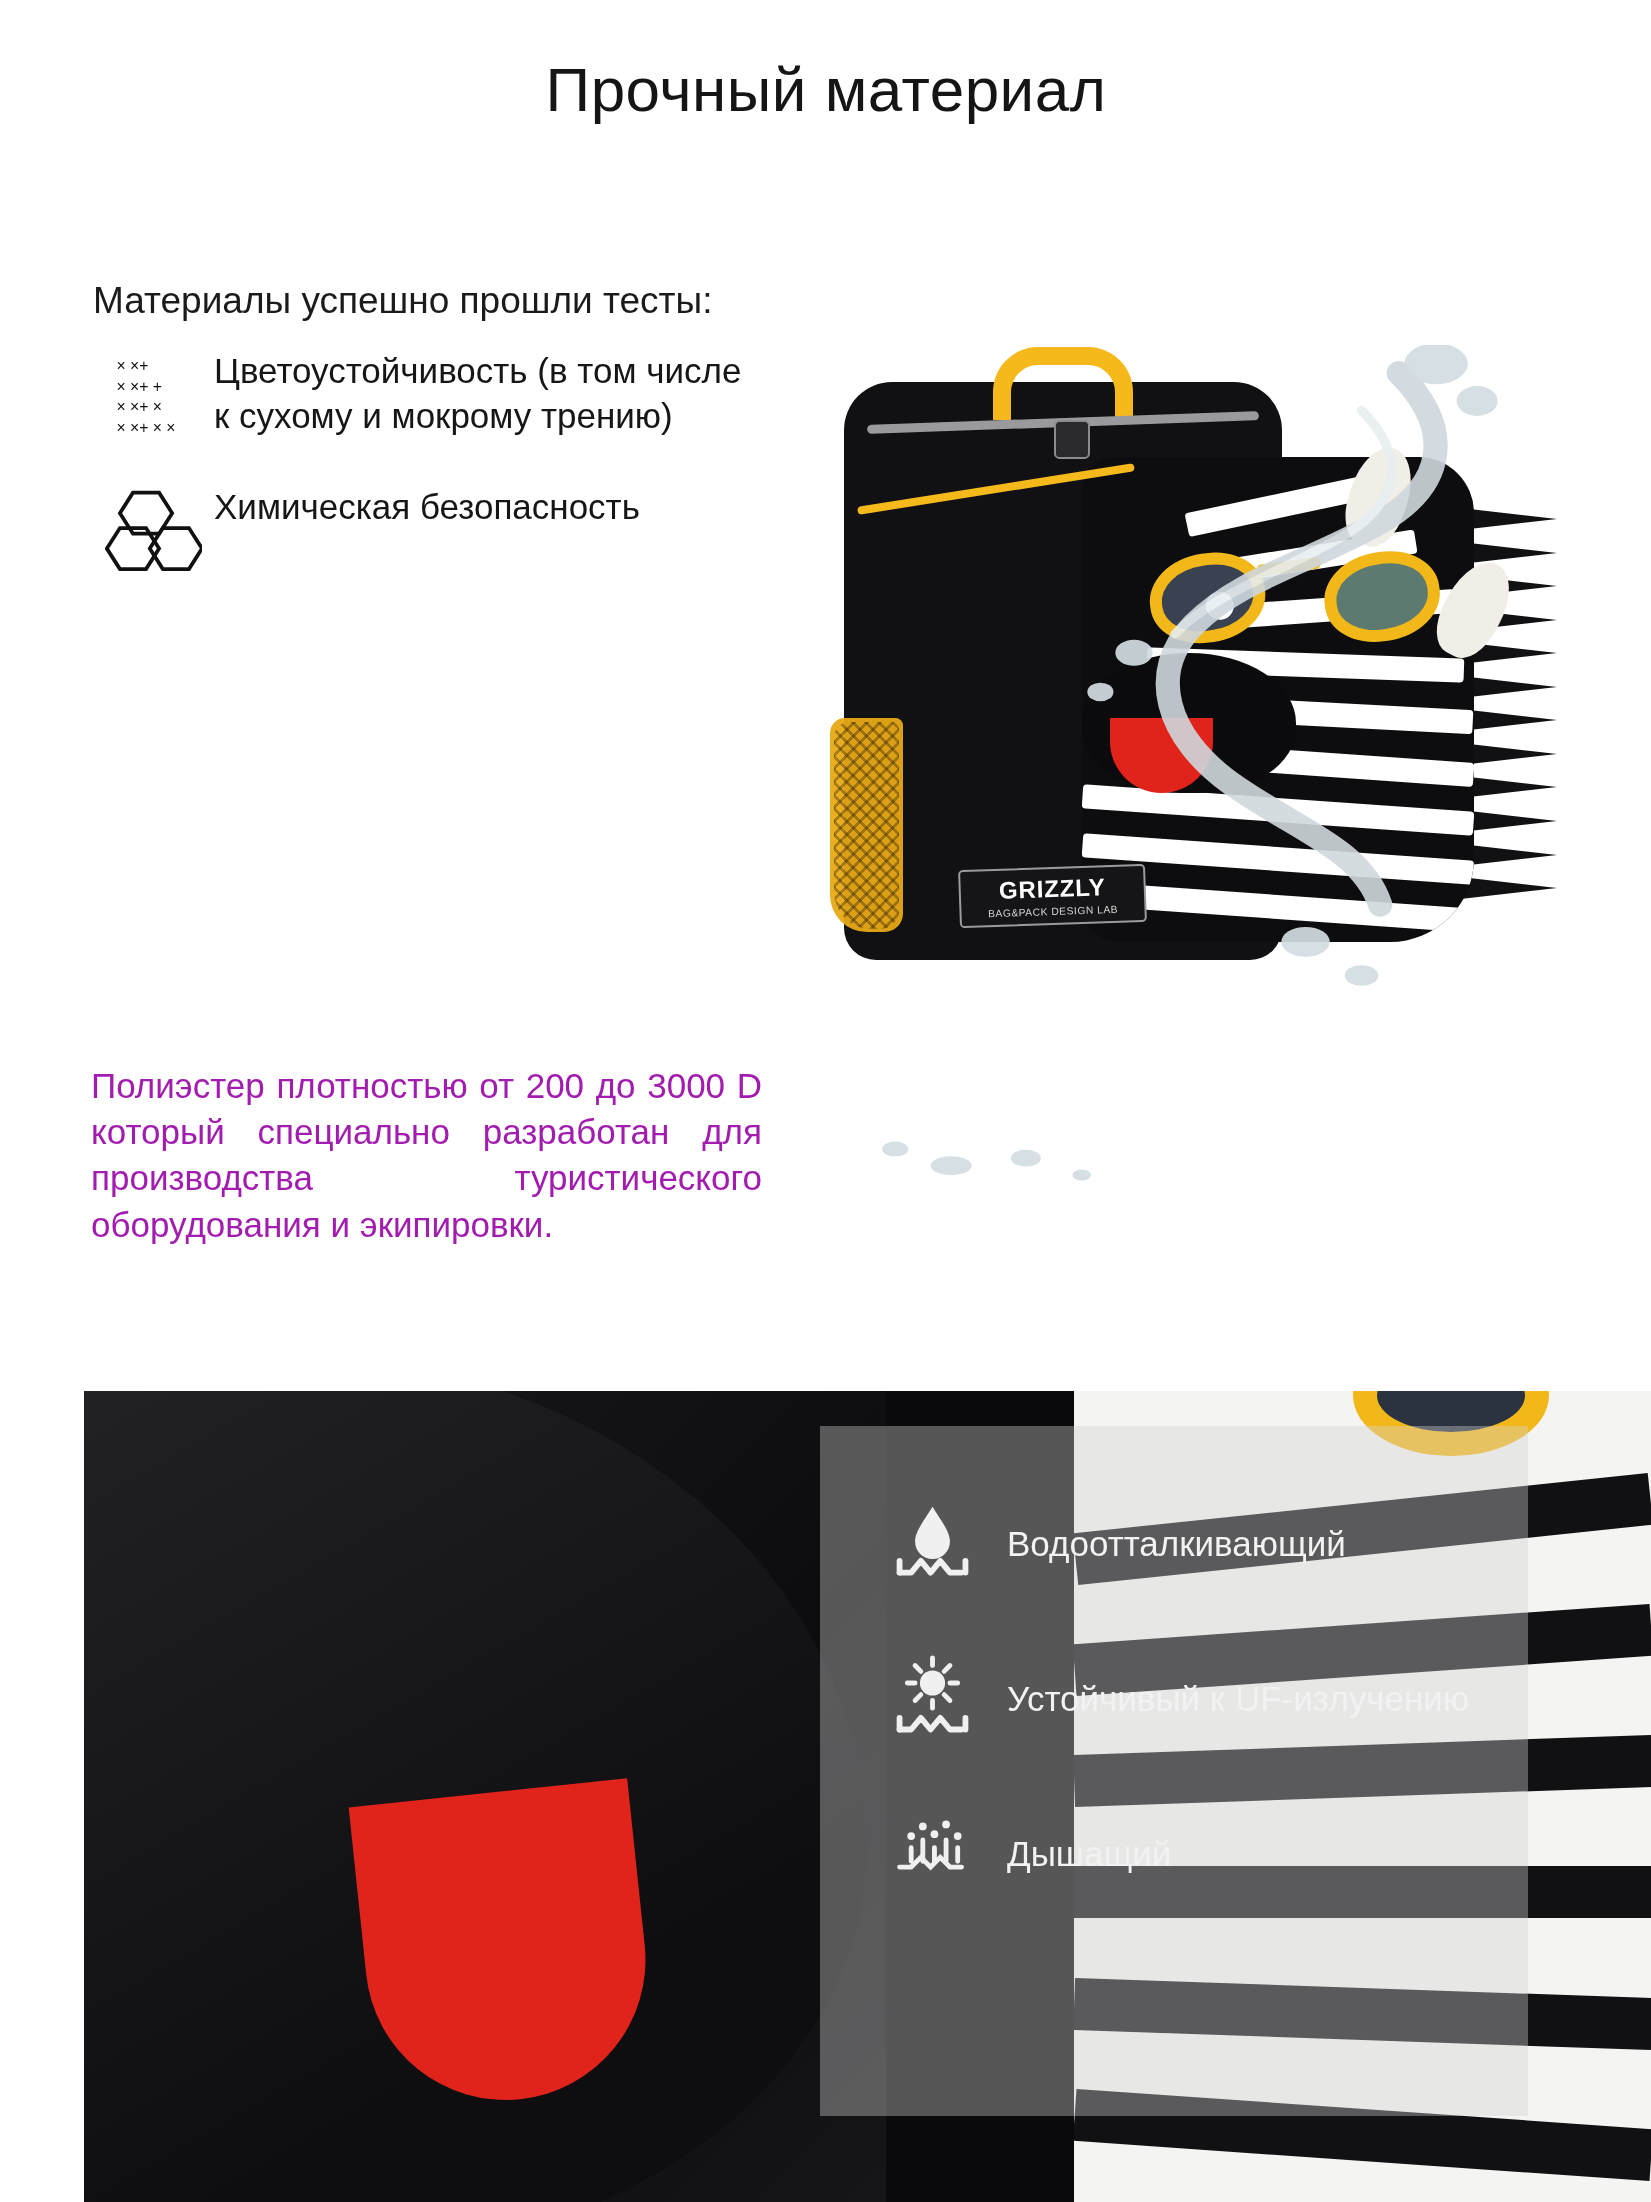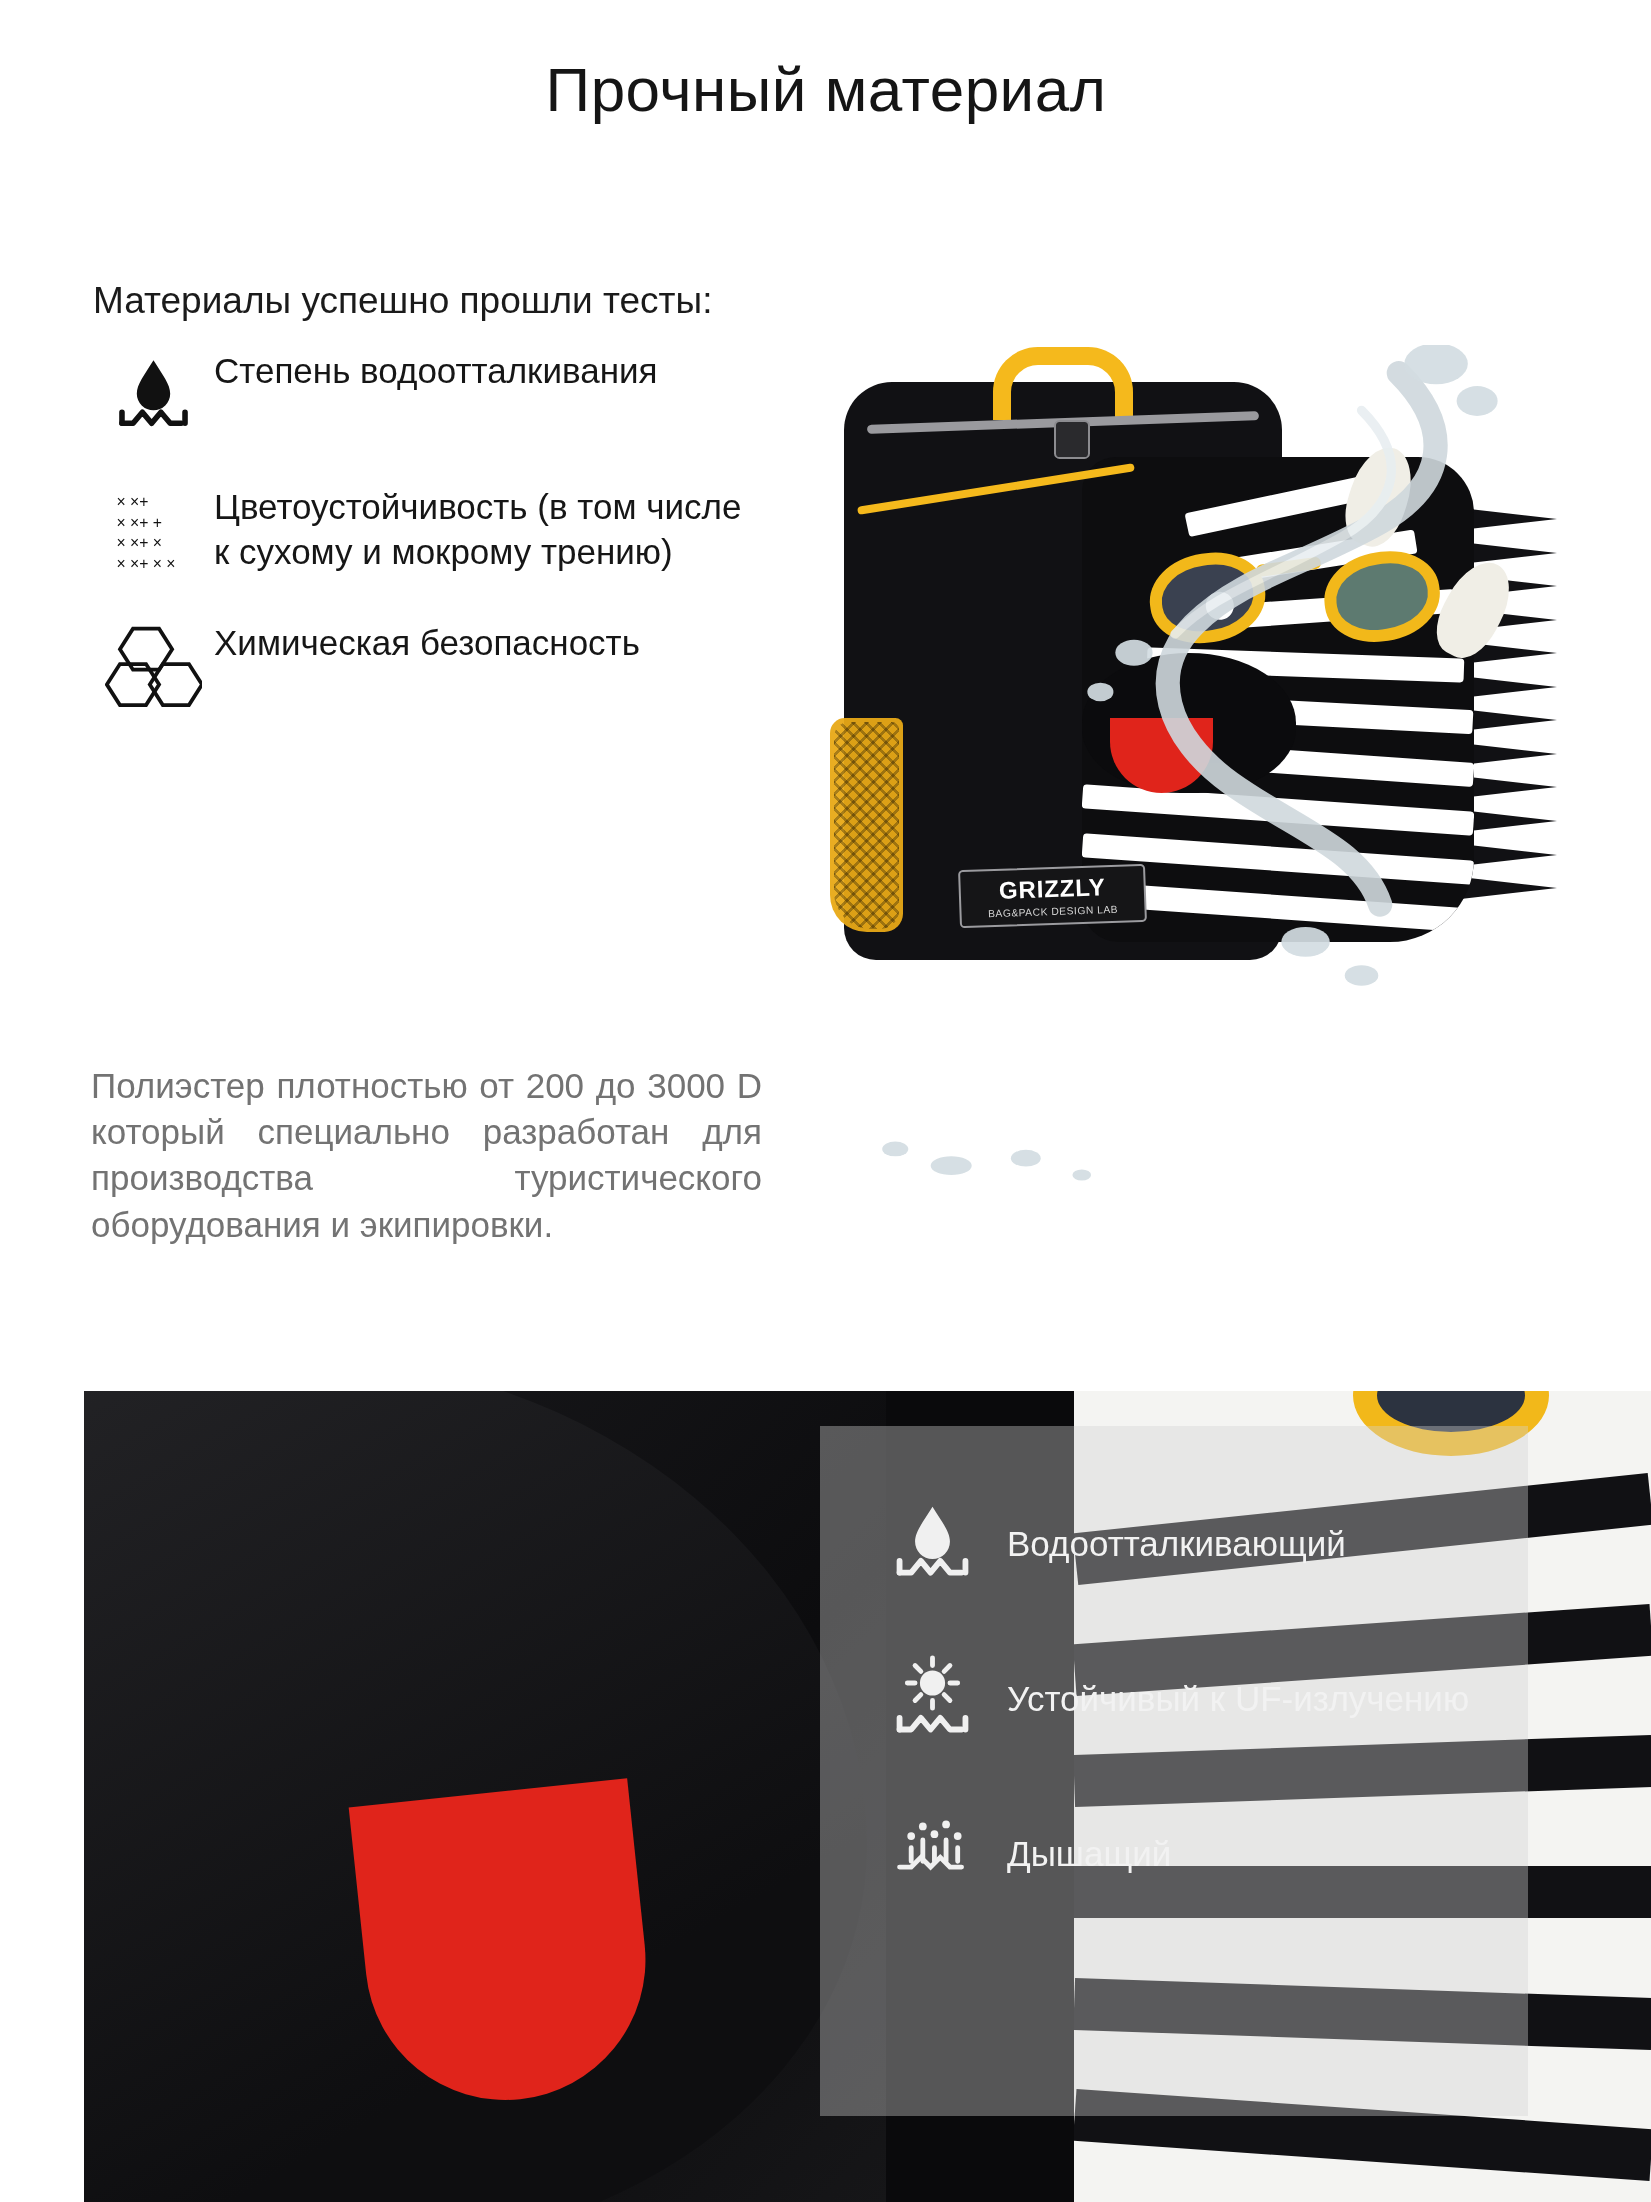--- a/index.html
+++ b/index.html
@@ -69,21 +69,21 @@
 
   
   .polyester-text {
     position: absolute;
     top: 1063px;
     left: 91px;
     width: 671px;
     font-size: 35px;
     line-height: 1.32;
     text-align: justify;
-    color: #737373;
+    color: #a21caf;
   }
 
   
   .product-photo {
     position: absolute;
     top: 345px;
     left: 802px;
     width: 774px;
     height: 914px;
   }
@@ -388,30 +388,20 @@
 </head>
 <body>
 
 <div class="page-title">Прочный материал</div>
 
 <div class="intro-text">Материалы успешно прошли тесты:</div>
 
 <div class="features">
 
 
-  <div class="feature-row">
-    <div class="feature-icon">
-      <svg width="89" height="89" viewBox="0 0 96 96">
-        <path d="M48 10 C38 26 30 36 30 46 a18 18 0 0 0 36 0 C66 36 58 26 48 10 Z" fill="#111"></path>
-        <path d="M14 78 h12 l10 -12 l10 12 l10 -12 l10 12 h12" fill="none" stroke="#111" stroke-width="6" stroke-linejoin="round" stroke-linecap="round"></path>
-        <path d="M14 78 v-12 M82 78 v-12" fill="none" stroke="#111" stroke-width="6" stroke-linecap="round"></path>
-      </svg>
-    </div>
-    <div class="feature-label">Степень водоотталкивания</div>
-  </div>
 
   <div class="feature-row">
     <div class="feature-icon">
       <svg width="89" height="89" viewBox="0 0 96 96">
         <g fill="#111" font-family="Liberation Sans, sans-serif" font-size="17">
           <text x="8" y="22">×  ×+</text>
           <text x="8" y="44">×  ×+ +</text>
           <text x="8" y="66">×  ×+ ×</text>
           <text x="8" y="88">×  ×+ ×  ×</text>
         </g>

